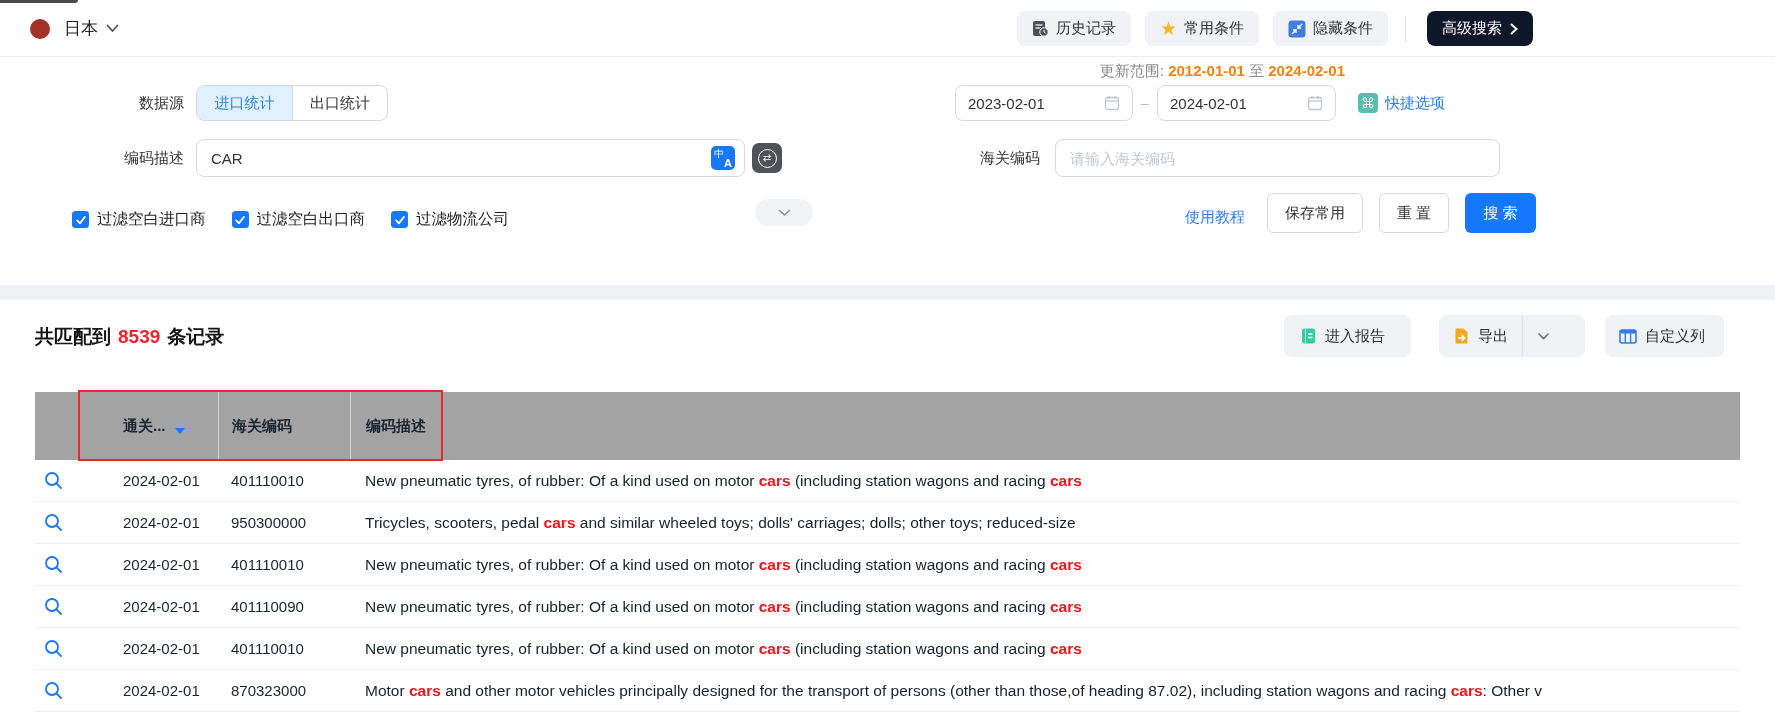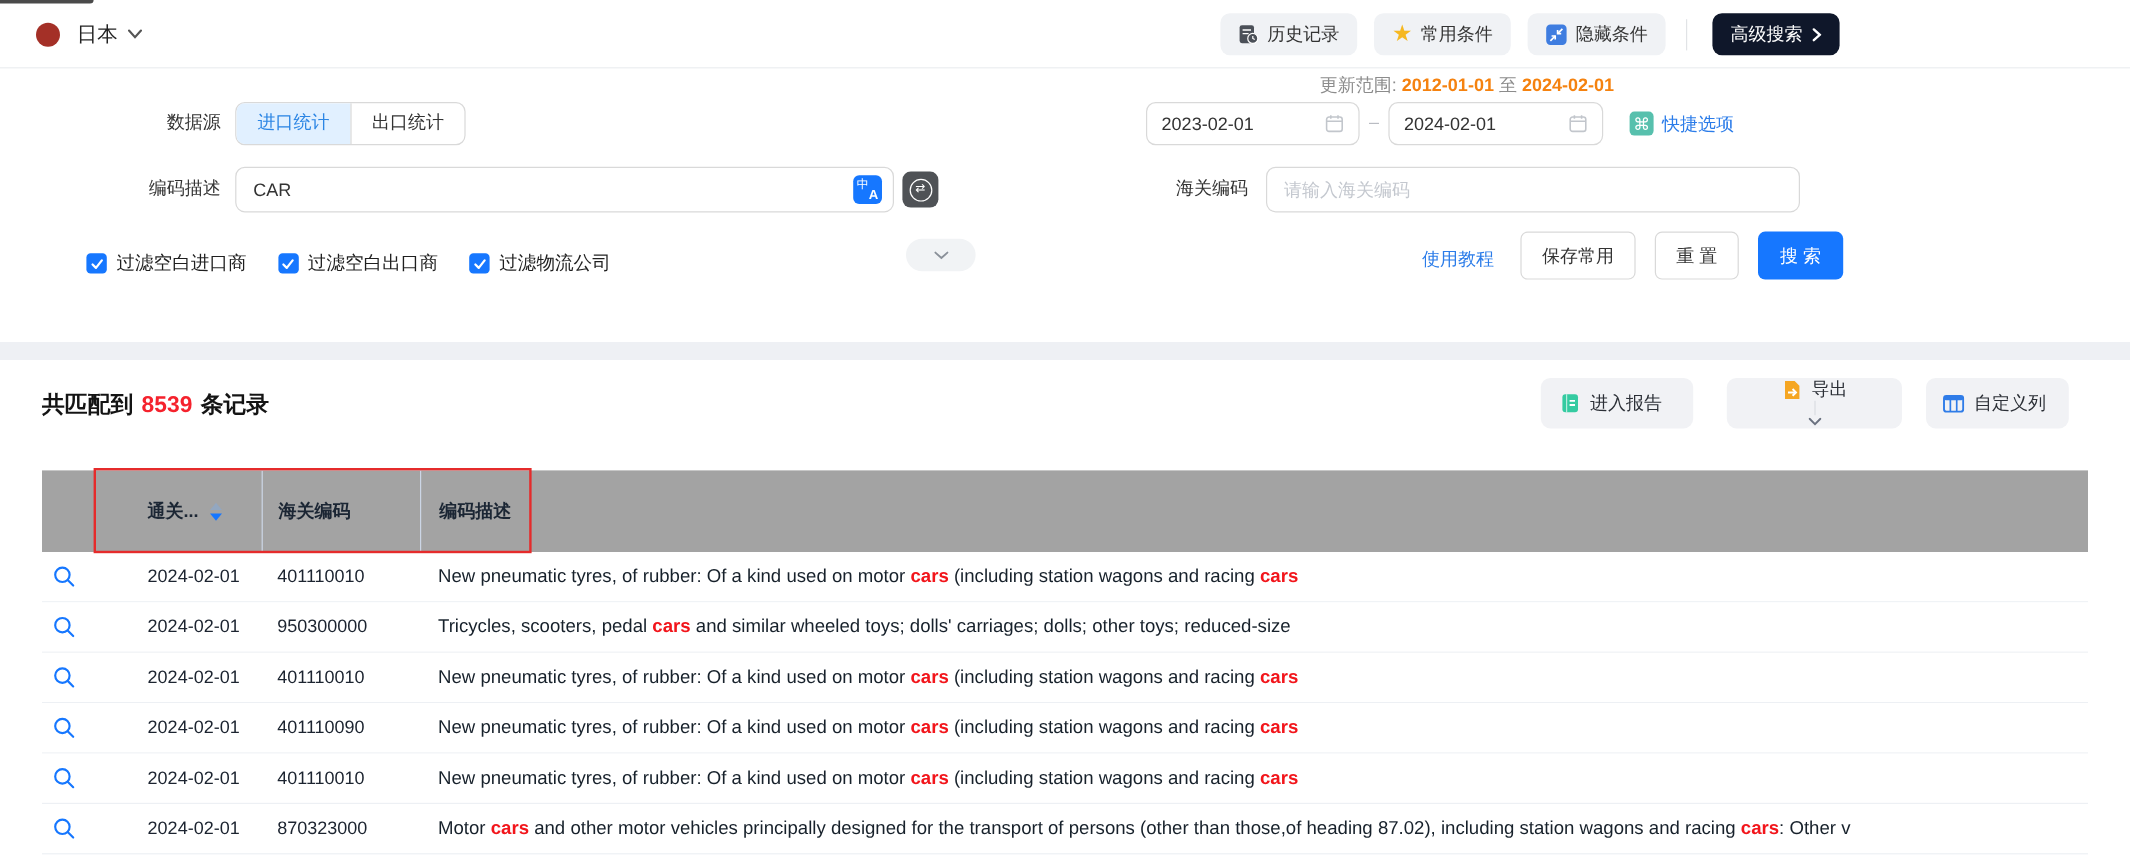--- a/index.html
+++ b/index.html
@@ -66,21 +66,21 @@
 
   .band { position:absolute; top:285px; left:0; right:0; height:15px; background:#eef0f4; }
 
   
   .results { position:absolute; top:300px; left:0; right:0; bottom:0; background:#fff; }
   .results-title { position:absolute; left:35px; top:24px; font-size:19px; font-weight:bold; color:#141414; }
   .results-title .count { color:#f5222d; margin:0 7px; }
   .rt-btn { position:absolute; top:15px; height:42px; background:#f1f2f5; border-radius:8px; display:flex; align-items:center; font-size:15px; color:#2b2f36; cursor:pointer; }
   .rt-analyze { left:1114px; width:148px; padding:0 14px; gap:8px; }
   .rt-report  { left:1284px; width:127px; padding:0 16px; gap:8px; }
-  .rt-export  { left:1439px; width:146px; padding:0;flex-direction:column; }
+  .rt-export  { left:1439px; width:146px; padding:0; }
   .rt-custom  { left:1605px; width:119px; padding:0 14px; gap:8px; }
   .export-main { display:flex; align-items:center; gap:8px; padding:0 14px; height:100%; }
   .export-divider { width:1px; height:42px; background:#dadde2; }
   .export-caret { width:41px; height:100%; display:flex; align-items:center; justify-content:center; }
 
   .table { position:absolute; left:35px; top:92px; right:35px; }
   .thead { height:68px; background:#a3a3a3; display:flex; position:relative; }
   .th { display:flex; align-items:center; height:100%; font-size:15px; font-weight:bold; color:#1b2634; padding-left:13px; }
   .th-icon { width:75px; padding-left:0; }
   .th-date { width:108px; }

